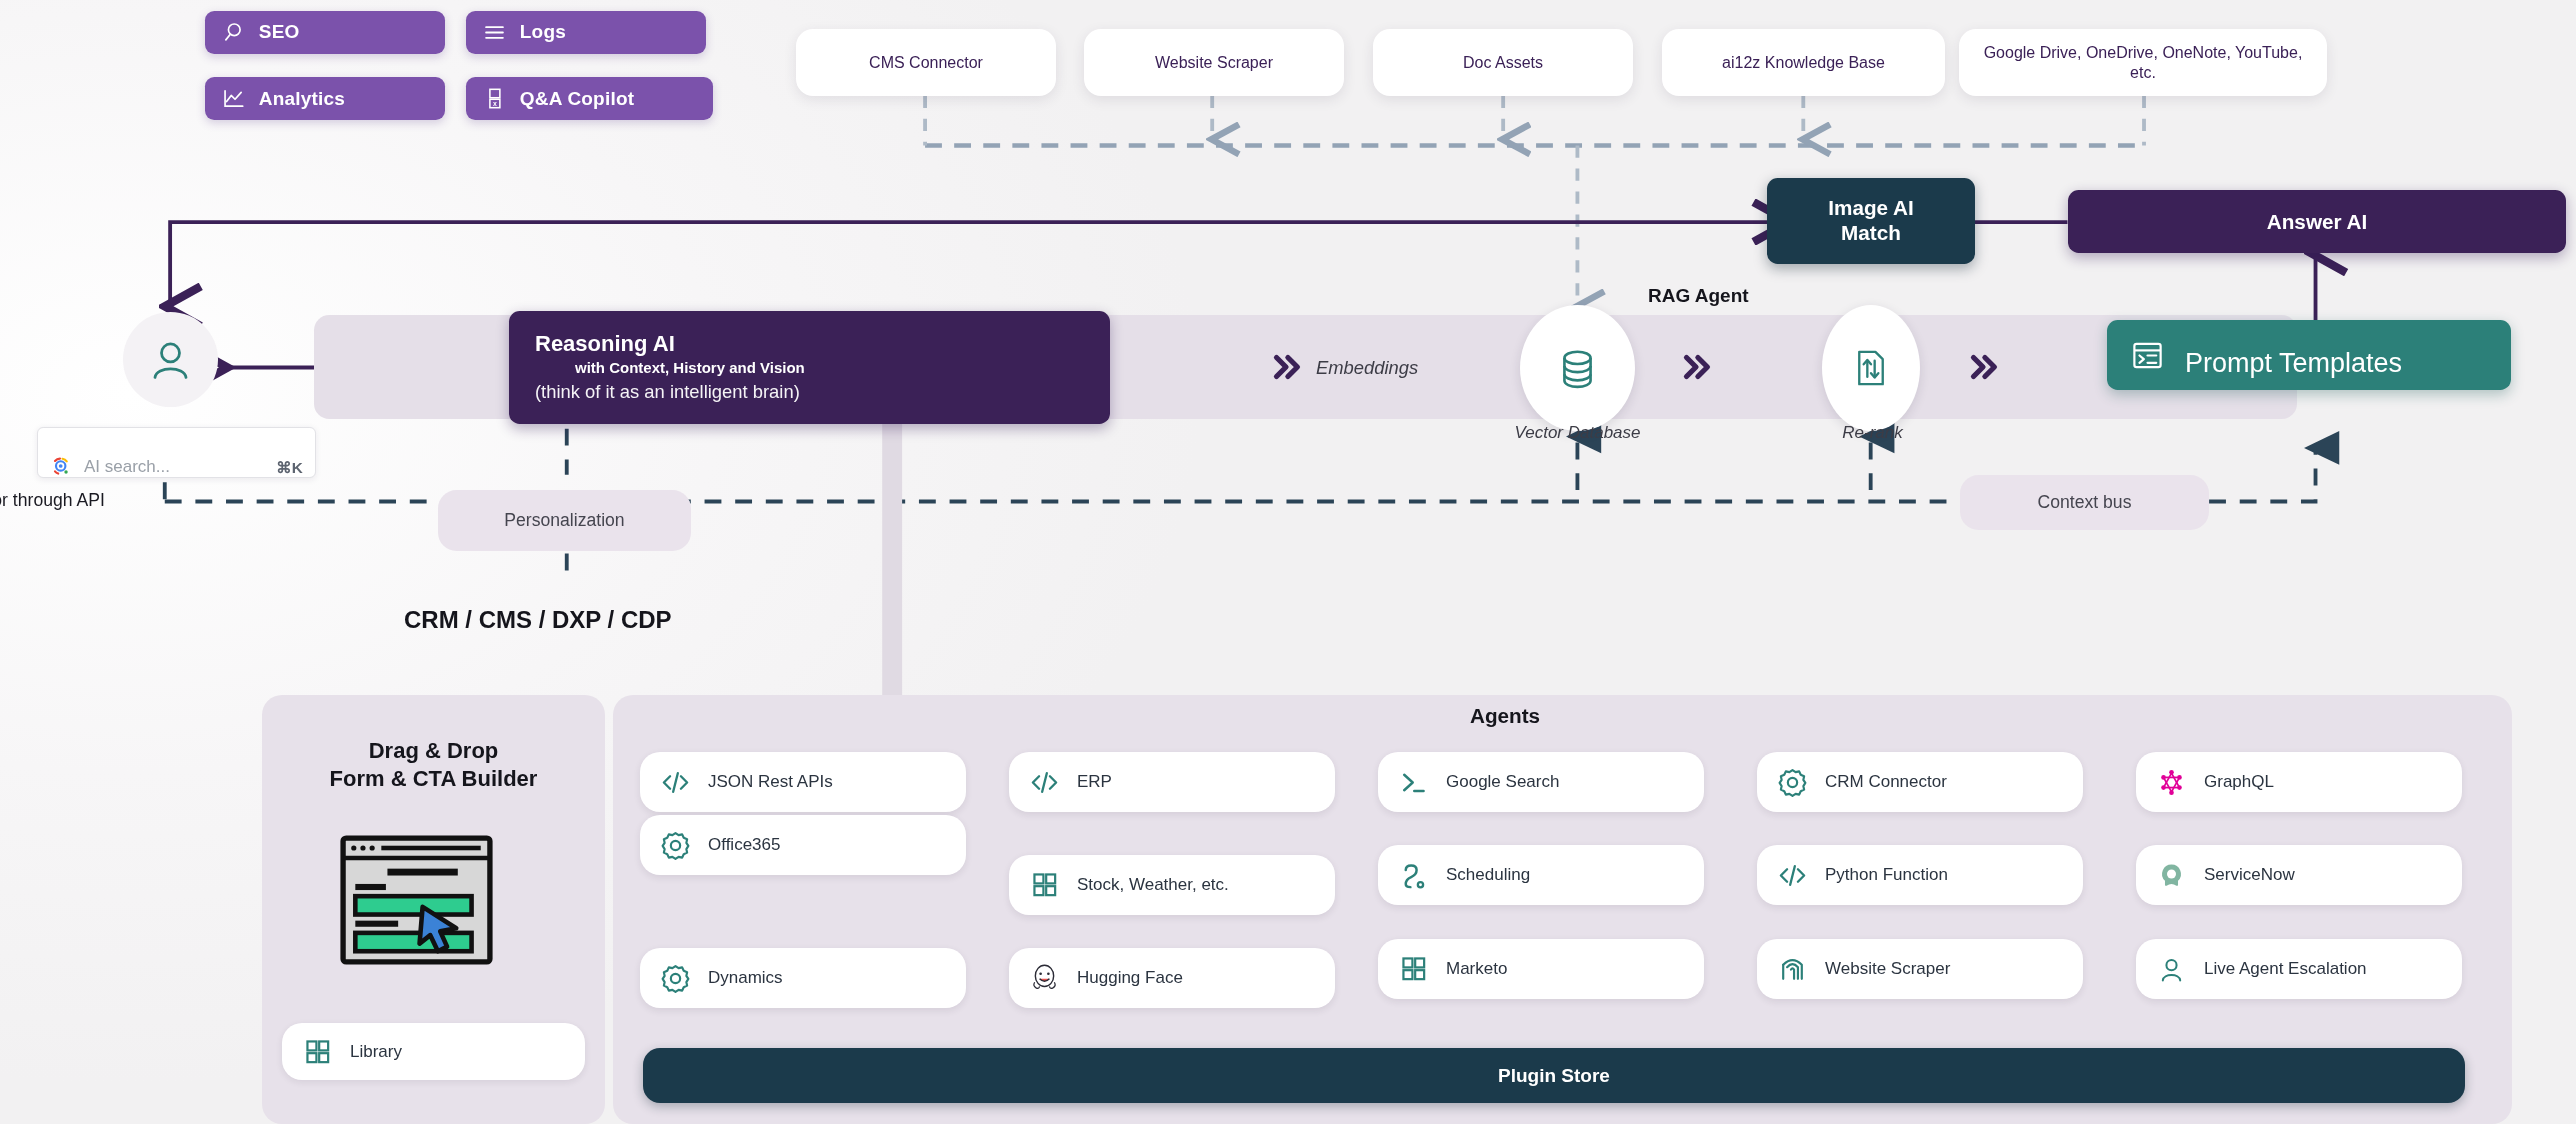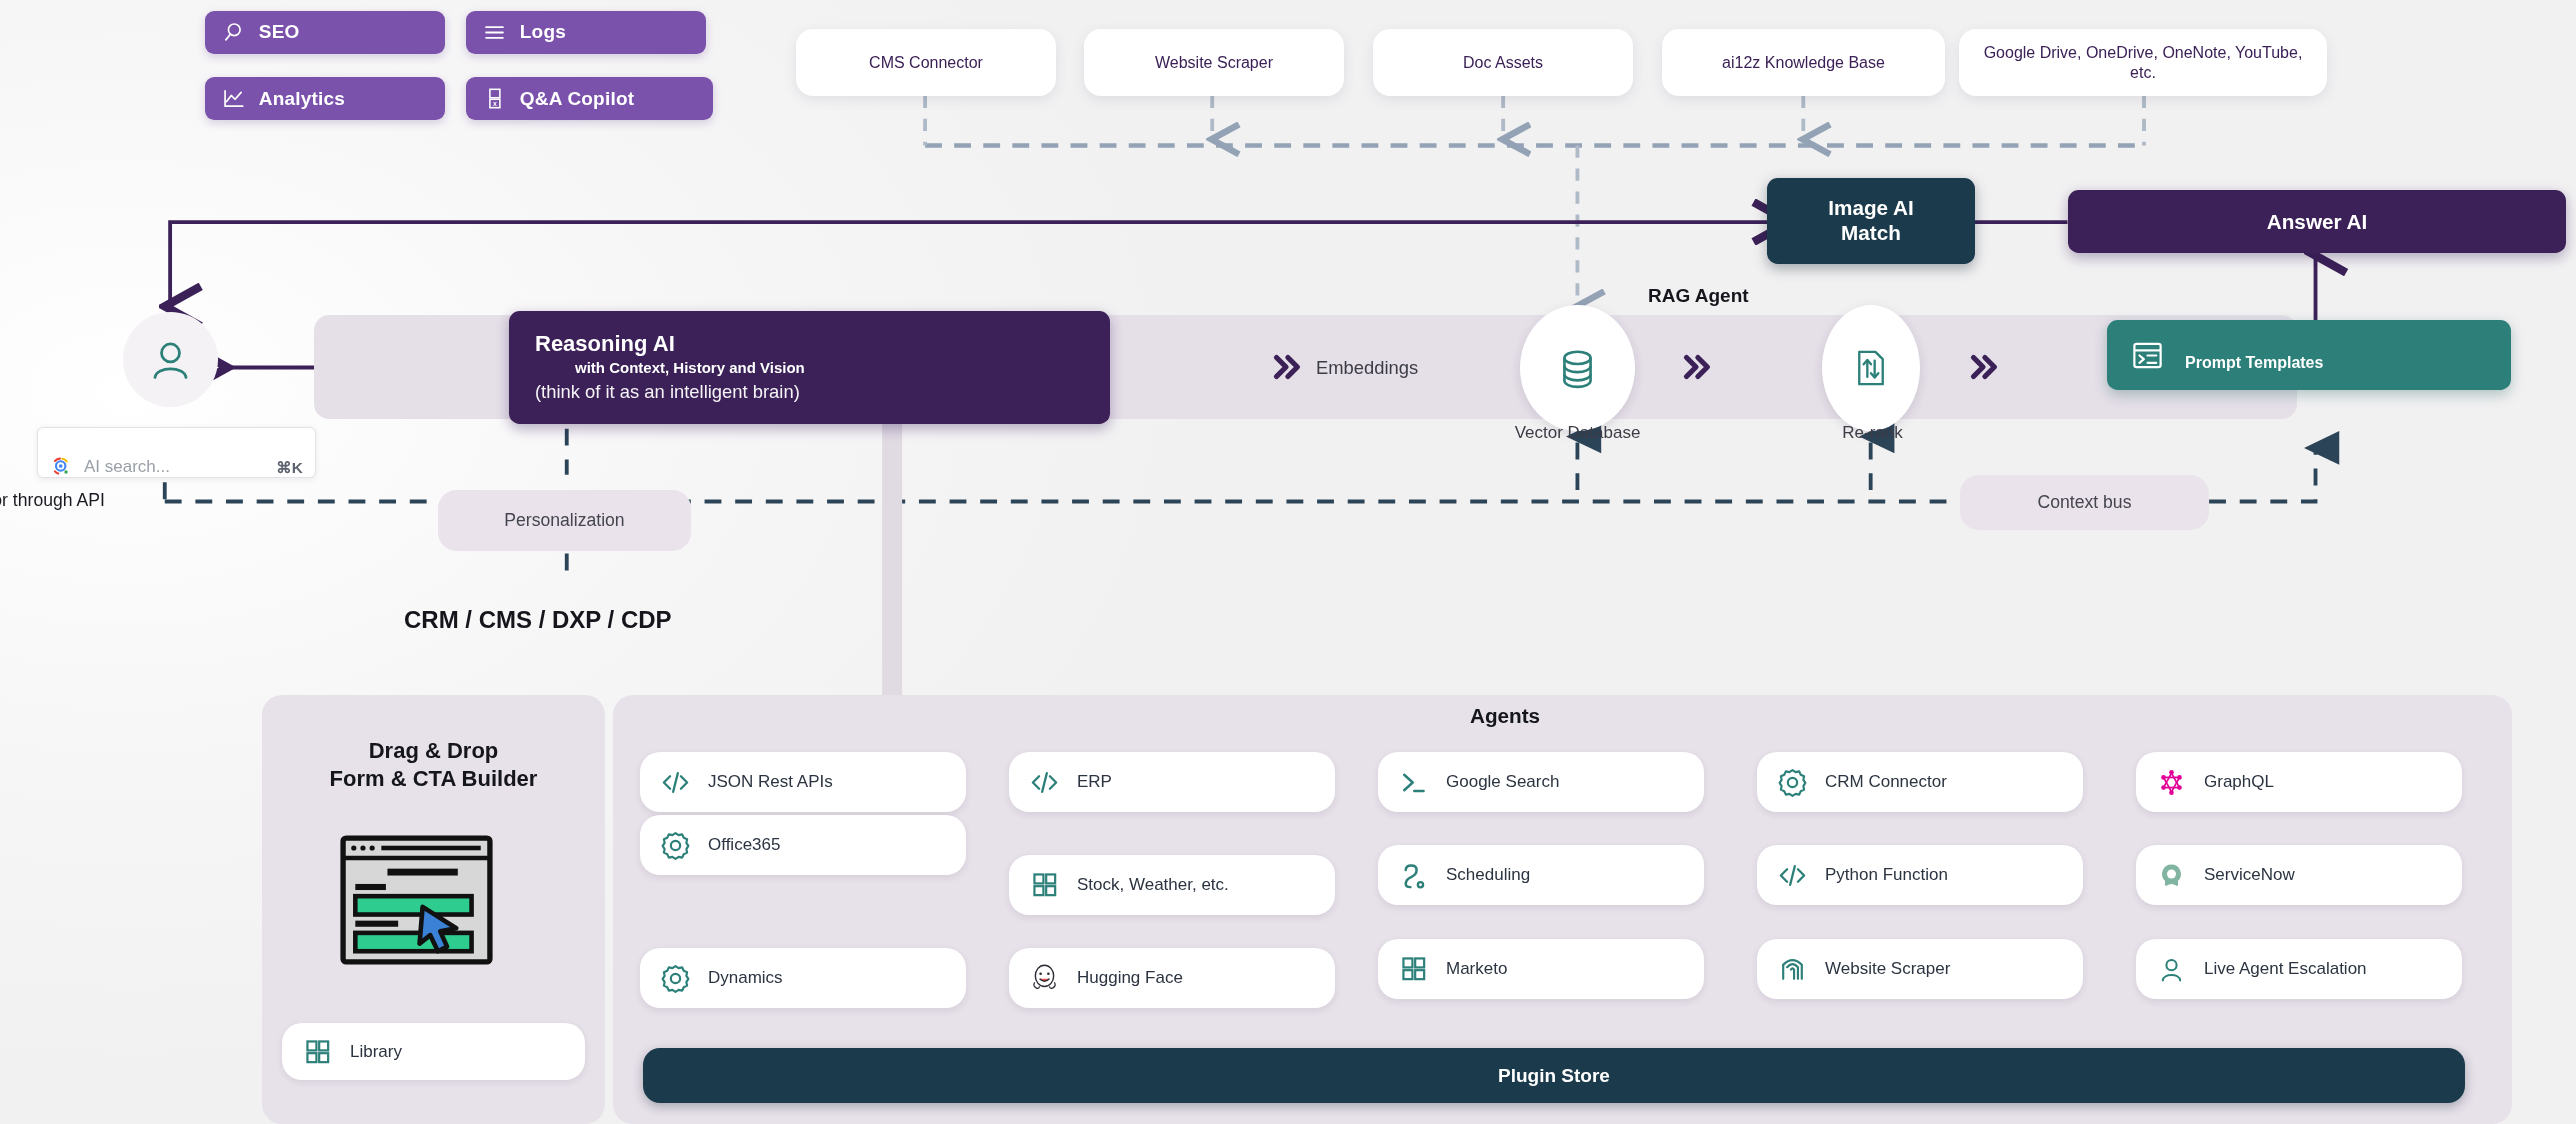--- a/index.html
+++ b/index.html
@@ -37,21 +37,21 @@
   .box.teal{background:#2C8079;box-shadow:0 4.6px 12.3px rgba(25,90,85,.30);}
 
   .lav-band{position:absolute;background:#E5DFE8;border-radius:15.3px;}
 
   .circ{
     position:absolute;background:#fff;border-radius:50%;
     display:flex;align-items:center;justify-content:center;
     box-shadow:0 3.1px 10.7px rgba(40,30,60,.13);
   }
   .chev{position:absolute;display:flex;align-items:center;justify-content:center;}
-  .cap{position:absolute;color:#3c3c46;font-size:17px;text-align:center;white-space:nowrap;}
+  .cap{position:absolute;color:#3c3c46;font-size:17px;text-align:center;white-space:nowrap;font-style:italic;}
   .bold-cap{position:absolute;font-weight:700;font-size:19px;color:#15151c;white-space:nowrap;}
 
   .soft-pill{
     position:absolute;background:#EAE3EC;border-radius:18.4px;
     display:flex;align-items:center;justify-content:center;
     color:#45454f;font-size:17.6px;
   }
 
   
   .searchbox{
@@ -287,21 +287,21 @@
 <div class="box teal" style="left:2107px;top:320px;width:404px;height:70px;padding:0 23px;gap:20px;">
   <span style="flex:0 0 35px;display:flex;">
     <svg viewBox="0 0 48 48" width="35" height="35">
         <rect x="6" y="8" width="36" height="32" rx="3" fill="none" stroke="#fff" stroke-width="3"></rect>
         <line x1="6" y1="17" x2="42" y2="17" stroke="#fff" stroke-width="3"></line>
         <polyline points="13,24 19,29 13,34" fill="none" stroke="#fff" stroke-width="3" stroke-linecap="round" stroke-linejoin="round"></polyline>
         <line x1="24" y1="34" x2="36" y2="34" stroke="#fff" stroke-width="3" stroke-linecap="round"></line>
         <line x1="24" y1="24" x2="36" y2="24" stroke="#fff" stroke-width="3" stroke-linecap="round"></line>
       </svg>
   </span>
-  <span style="font-weight:700;font-size:16px;margin-top:16px;">Prompt Templates</span>
+  <span style="font-weight:400;font-size:27px;margin-top:16px;">Prompt Templates</span>
 </div>
 
 <div class="bold-cap" style="left:1648px;top:285px;">RAG Agent</div>
 
 <div class="soft-pill" style="left:1960px;top:475px;width:249px;height:55px;">
   <span>Context bus</span>
 </div>
 
 <div class="soft-pill" style="left:438px;top:490px;width:253px;height:61px;">
   <span>Personalization</span>

